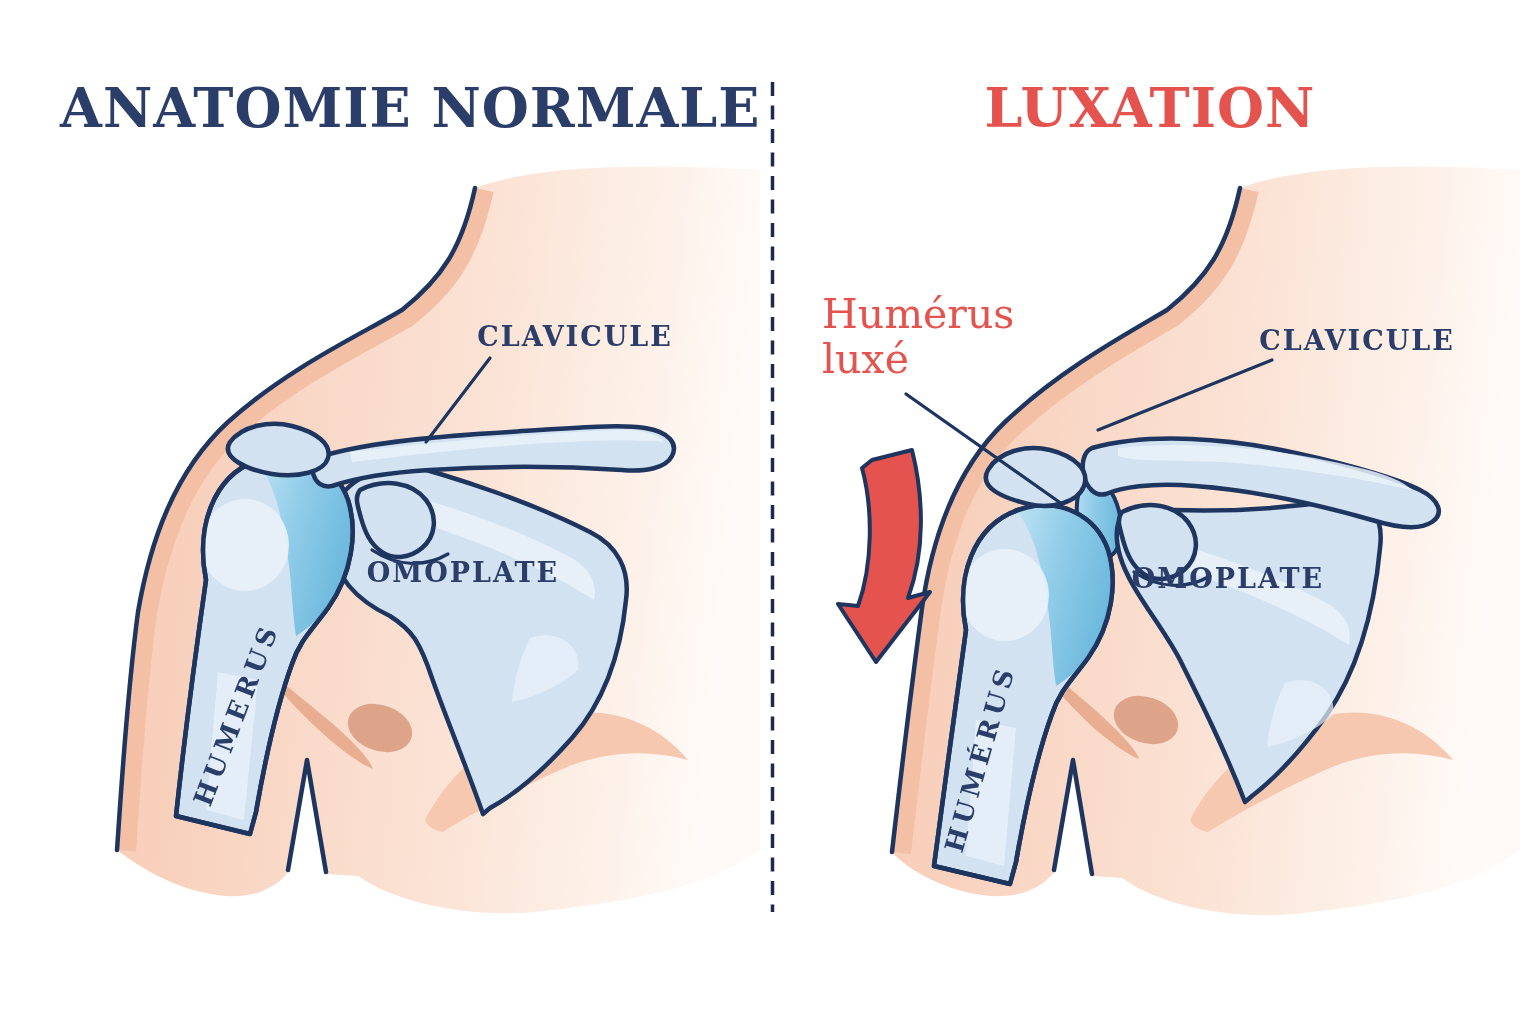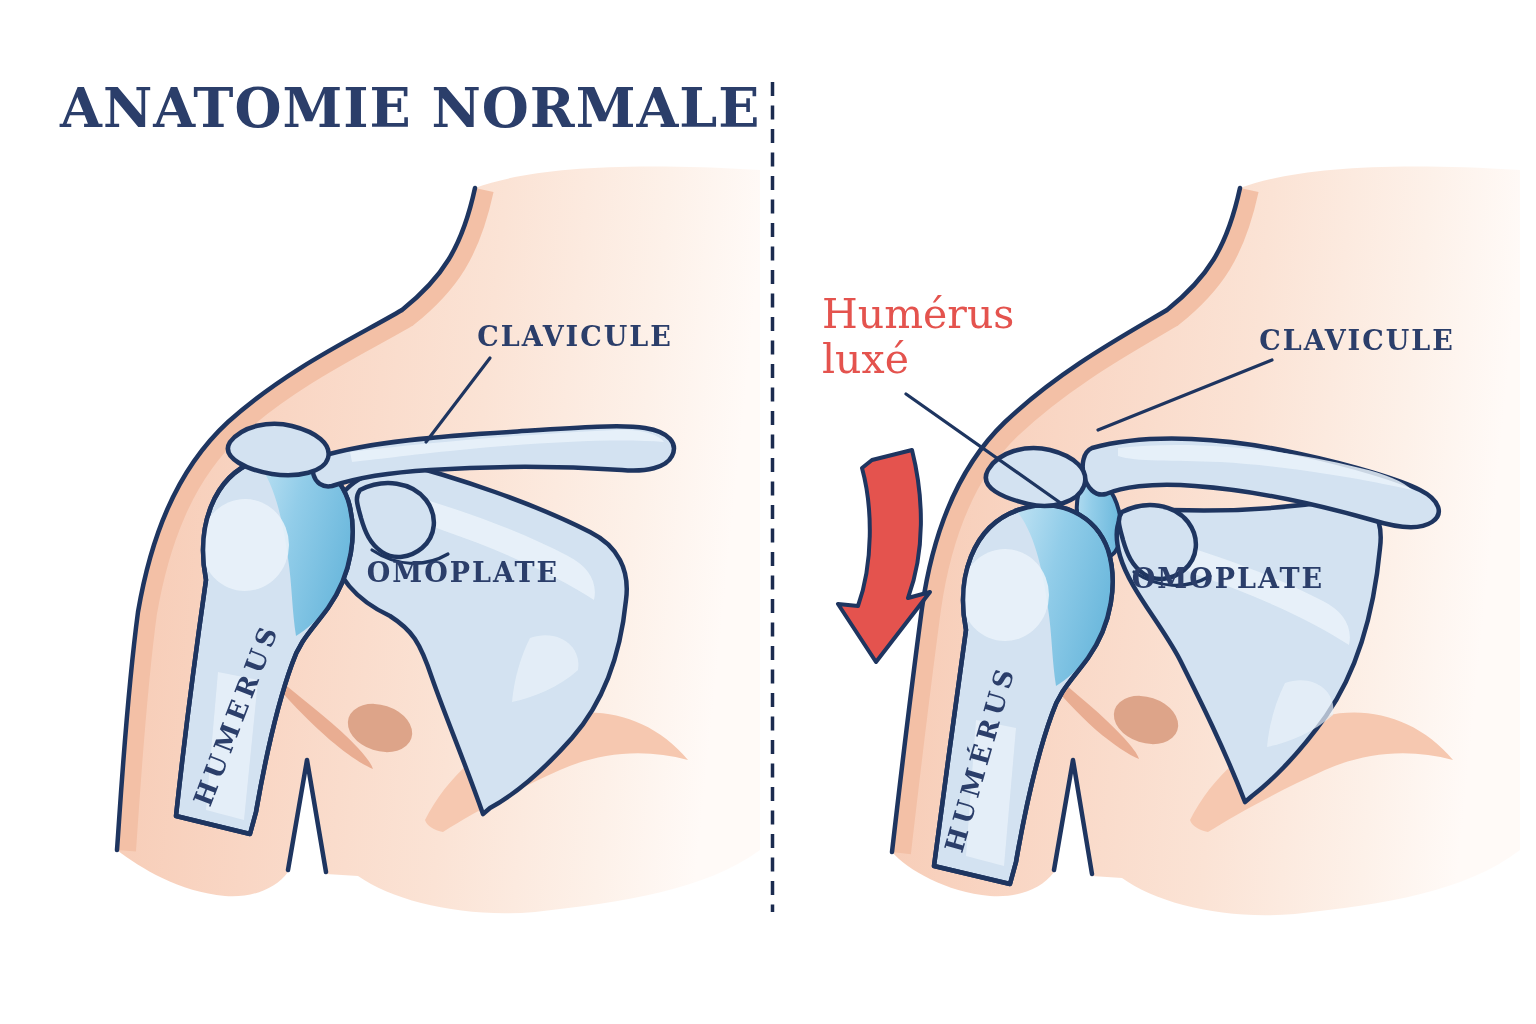--- a/index.html
+++ b/index.html
@@ -33,20 +33,21 @@
               font-size:41px;fill:var(--red);}
   .arrow{fill:var(--red);stroke:var(--ink);stroke-width:4;stroke-linejoin:round;}
   .soft{stroke:none;}
 </style>
 </head>
 <body>
 
 <div class="canvas">
 
   <div class="title title-left">ANATOMIE NORMALE</div>
+  <div class="title title-right">LUXATION</div>
 
   <svg class="divider-svg" width="1536" height="1024" viewBox="0 0 1536 1024">
     <line x1="772.5" y1="82" x2="772.5" y2="912" stroke="#1b2b4f" stroke-width="3.5" stroke-dasharray="14 9.5"></line>
   </svg>
 
   <svg class="panel panel-left" viewBox="0 0 700 800">
     <defs>
       <linearGradient id="skinGradL" x1="0" y1="0" x2="1" y2="0.12">
         <stop offset="0" stop-color="#f6c9b2"></stop>
           <stop offset="0.30" stop-color="#f9d6c4"></stop>

